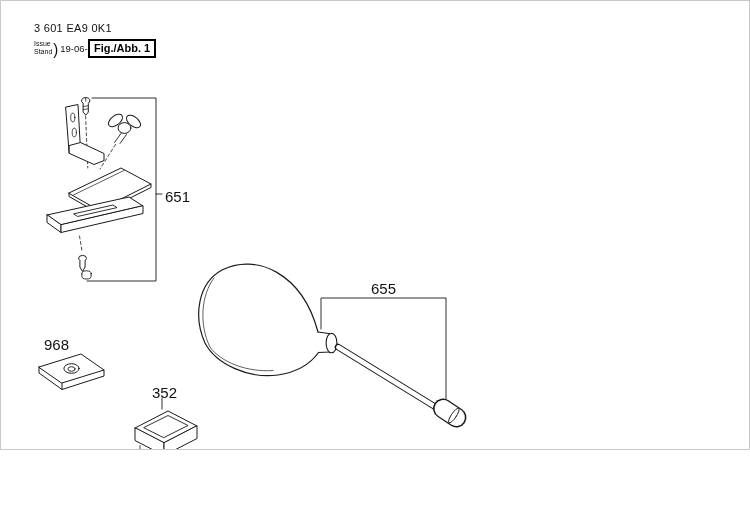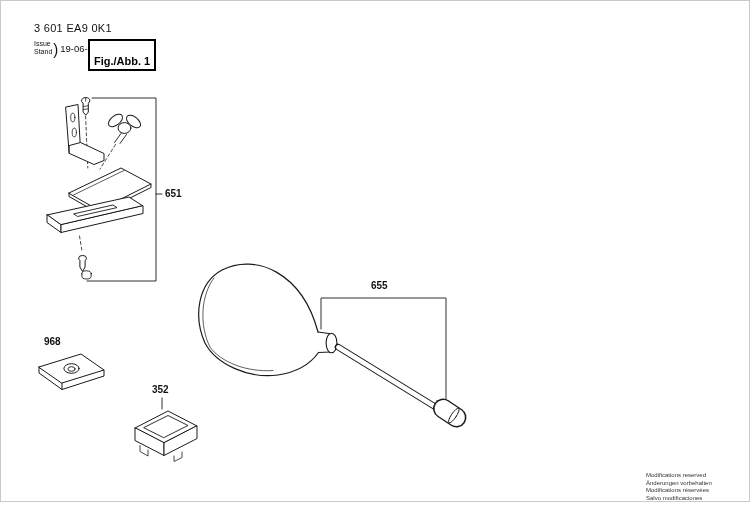--- a/index.html
+++ b/index.html
@@ -1,35 +1,35 @@
 <!DOCTYPE html>
 <html><head>
 <meta charset="utf-8">
 <title>3 601 EA9 0K1</title>
 <style>
   * { margin:0; padding:0; box-sizing:border-box; }
   html,body { width:750px; height:530px; }
   body { font-family:"Liberation Sans", sans-serif; background:#ffffff; }
-  .page { position:relative; width:750px; height:502px; background:#ffffff;
+  .page { position:relative; width:750px; height:450px; background:#ffffff;
           border:1px solid #c9c9c9; overflow:hidden; }
   .page svg { position:absolute; left:0; top:0; }
 
   .part-number { position:absolute; left:33px; top:21px; font-size:11px;
                  color:#111; letter-spacing:0.3px; white-space:nowrap; }
   .issue-block { position:absolute; left:33px; top:39px; display:flex;
                  align-items:center; }
   .issue-labels { font-size:7px; line-height:8px; color:#111; }
   .issue-bracket { font-size:15px; line-height:15px; margin:0 2px 0 1px;
                    transform:scaleY(1.15); color:#111; }
   .issue-date { font-size:9.5px; color:#111; white-space:nowrap; }
   .fig-box { position:absolute; left:87px; top:38px; border:2px solid #000;
-             padding:14px 4px 2px; font-size:11px; font-weight:bold; color:#000;
+             padding:1px 4px 2px; font-size:11px; font-weight:bold; color:#000;
              background:#fff; white-space:nowrap; }
 
-  .part-label { position:absolute; font-size:10px; font-weight:bold;
+  .part-label { position:absolute; font-size:15px; font-weight:normal;
                 color:#111; white-space:nowrap; }
   .lbl-651 { left:164px; top:187px; }
   .lbl-654 { left:43px;  top:335px; }
   .lbl-652 { left:151px; top:383px; }
   .lbl-655 { left:370px; top:279px; }
 
   .footer { position:absolute; left:645px; top:471px; font-size:6px;
             line-height:7.6px; color:#333; }
 </style>
 </head>

